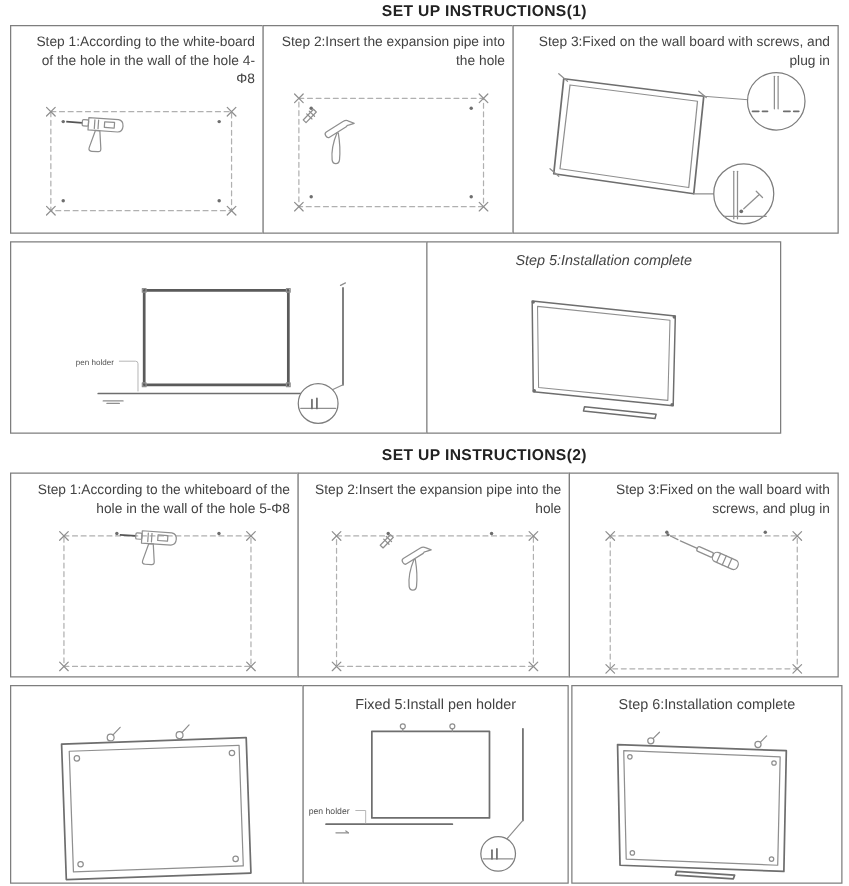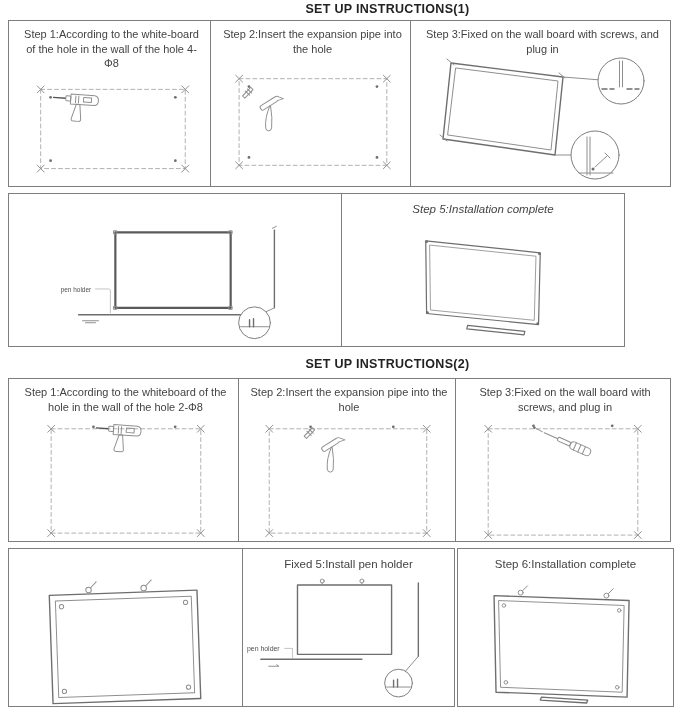--- a/index.html
+++ b/index.html
@@ -3,21 +3,21 @@
 <meta charset="utf-8">
 <style>
   html,body{margin:0;padding:0;background:#ffffff;}
   #page{position:relative;width:679px;height:709px;background:#ffffff;
         font-family:"Liberation Sans",sans-serif;overflow:hidden;}
   .sec-title{position:absolute;left:0;width:679px;text-align:center;
              font-weight:bold;font-size:12.5px;letter-spacing:.3px;color:#222;margin-left:48px;}
   .panel{position:absolute;box-sizing:border-box;border:1px solid #7e7e7e;
          background:#fff;overflow:hidden;}
   .step-label{font-size:11px;color:#434343;line-height:1.32;}
-  .step-label.left{text-align:center;padding:6px 6px 0 10px;}
+  .step-label.left{text-align:right;padding:6px 6px 0 10px;}
   .step-label.center{text-align:center;padding-top:8px;font-size:11.5px;}
   .illus{position:absolute;left:0;right:0;bottom:0;}
   .illus svg{display:block;width:100%;height:100%;}
   .illus svg *{stroke:#8f8f8f;fill:none;stroke-width:1;stroke-linecap:round;stroke-linejoin:round;}
   .illus svg .dash{stroke:#b0b0b0;stroke-dasharray:4 3;}
   .illus svg .xm{stroke:#9a9a9a;stroke-width:.9;}
   .illus svg .dot{fill:#6e6e6e;stroke:none;}
   .illus svg .sq{fill:#555;stroke:none;}
   .illus svg .thk{stroke:#5a5a5a;stroke-width:2.2;}
   .illus svg .med{stroke:#6e6e6e;stroke-width:1.4;}
@@ -170,21 +170,21 @@
             <circle class="dot" cx="100" cy="102" r="1.6"></circle>
         </g>
         <path class="med" d="M147,117 L214,124 L213,128 L146,121 Z"></path>
       </svg>
     </div>
   </div>
 
   <div class="sec-title" style="top:357px;">SET UP INSTRUCTIONS(2)</div>
 
   <div class="panel" style="left:8px;top:378px;width:231px;height:164px;">
-    <div class="step-label left">Step 1:According to the whiteboard of the hole in the wall of the hole 2-Φ8</div>
+    <div class="step-label left">Step 1:According to the whiteboard of the hole in the wall of the hole 5-Φ8</div>
     <div class="illus" style="top:36px;">
       <svg viewBox="0 0 231 128">
         <rect class="dash" x="42" y="14" width="152" height="106"></rect>
         <g class="xm">
           <path d="M-3.5,-3.5L3.5,3.5M-3.5,3.5L3.5,-3.5" transform="translate(42,14)"></path>
           <path d="M-3.5,-3.5L3.5,3.5M-3.5,3.5L3.5,-3.5" transform="translate(194,14)"></path>
           <path d="M-3.5,-3.5L3.5,3.5M-3.5,3.5L3.5,-3.5" transform="translate(42,120)"></path>
           <path d="M-3.5,-3.5L3.5,3.5M-3.5,3.5L3.5,-3.5" transform="translate(194,120)"></path>
         </g>
         <g>

